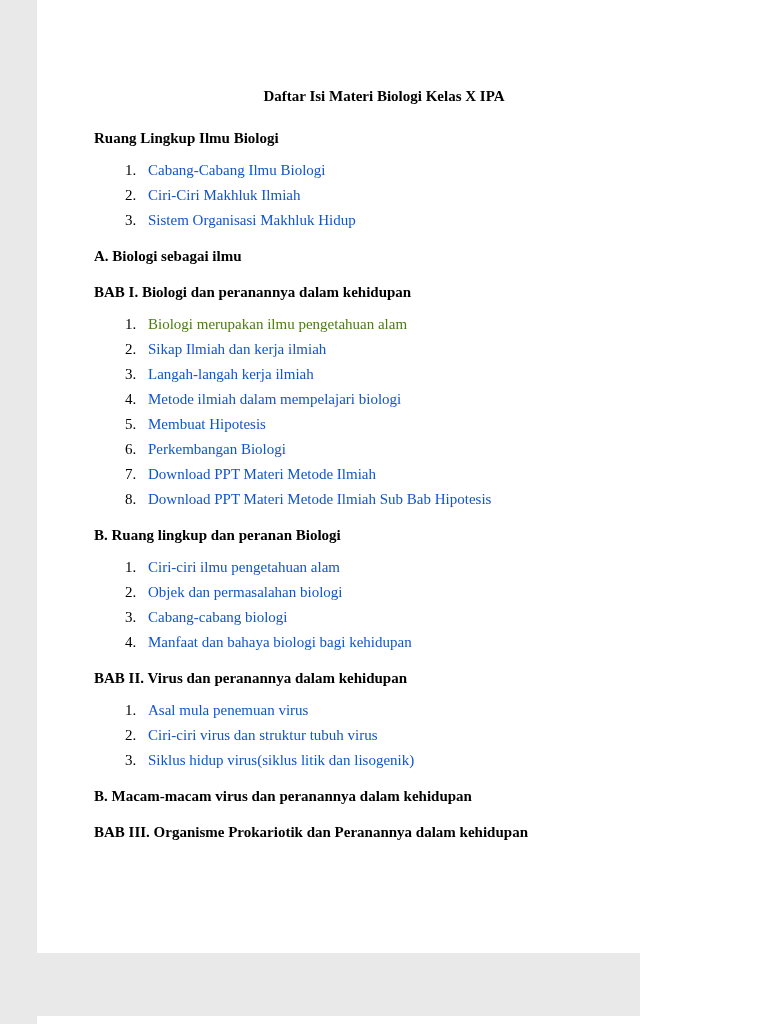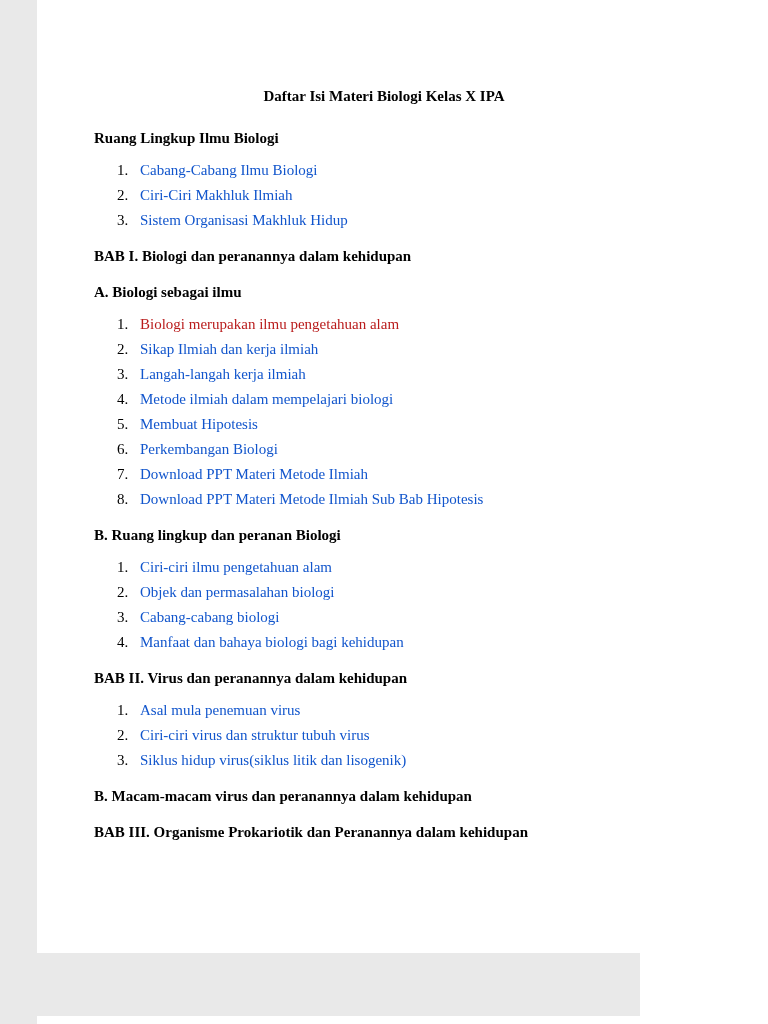--- a/index.html
+++ b/index.html
@@ -42,53 +42,53 @@
     font-size: 15px;
     line-height: 20px;
     font-weight: bold;
   }
   ol.toc-list {
     margin: 0 0 6px 0;
     padding: 0 0 0 38px;
     list-style: decimal;
   }
   ol.toc-list li {
-    margin: 0 0 5px 0;
+    margin: 0 0 5px 8px;
     padding-left: 8px;
     font-size: 15px;
     line-height: 20px;
     color: #000000;
   }
   a.toc-link {
     color: var(--link-color, #1155CC);
     text-decoration: none;
     cursor: pointer;
   }
   span.toc-plain {
-    color: #b91c1c;
+    color: #4d7c0f;
   }
 </style>
 </head>
 <body>
 
 <div class="viewport">
   <div class="page">
 
     <h1 class="doc-title">Daftar Isi Materi Biologi Kelas X IPA</h1>
 
     <h2 class="heading">Ruang Lingkup Ilmu Biologi</h2>
     <ol class="toc-list">
       <li><a class="toc-link">Cabang-Cabang Ilmu Biologi</a></li>
       <li><a class="toc-link">Ciri-Ciri Makhluk Ilmiah</a></li>
       <li><a class="toc-link">Sistem Organisasi Makhluk Hidup</a></li>
     </ol>
 
+    <h2 class="heading">A. Biologi sebagai ilmu</h2>
+
     <h2 class="heading">BAB I. Biologi dan peranannya dalam kehidupan</h2>
-
-    <h2 class="heading">A. Biologi sebagai ilmu</h2>
     <ol class="toc-list">
       <li><span class="toc-plain">Biologi merupakan ilmu pengetahuan alam</span></li>
       <li><a class="toc-link">Sikap Ilmiah dan kerja ilmiah</a></li>
       <li><a class="toc-link">Langah-langah kerja ilmiah</a></li>
       <li><a class="toc-link">Metode ilmiah dalam mempelajari biologi</a></li>
       <li><a class="toc-link">Membuat Hipotesis</a></li>
       <li><a class="toc-link">Perkembangan Biologi</a></li>
       <li><a class="toc-link">Download PPT Materi Metode Ilmiah</a></li>
       <li><a class="toc-link">Download PPT Materi Metode Ilmiah Sub Bab Hipotesis</a></li>
     </ol>

